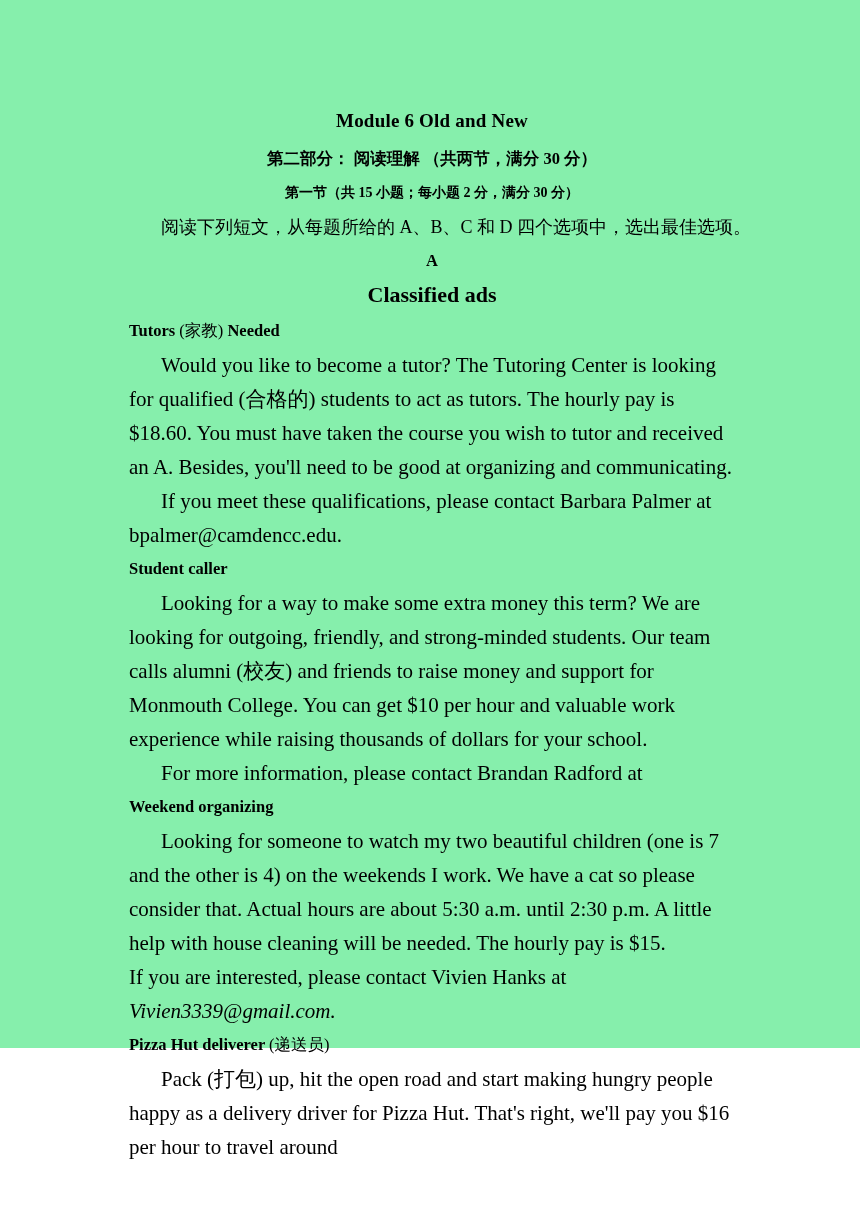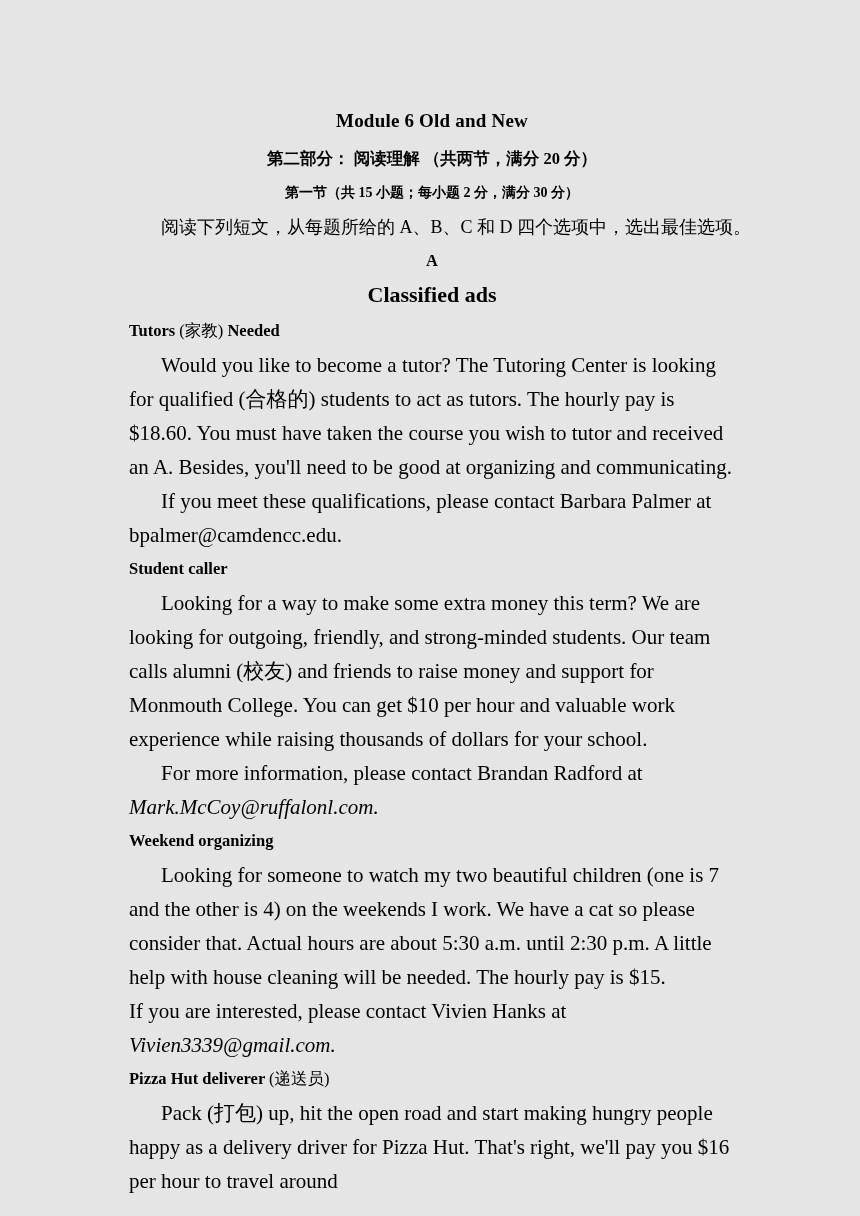--- a/index.html
+++ b/index.html
@@ -10,24 +10,24 @@
   body {
     width: 860px;
     height: 1216px;
     font-family: "Liberation Serif", "DejaVu Serif", serif;
     color: #000000;
     -webkit-font-smoothing: antialiased;
   }
   .page {
     position: relative;
     width: 860px;
-    height: 1216px;
+    height: 1048px;
     box-sizing: border-box;
     padding: 104px 125px 0 129px;
-    background: #e5e5e5;
+    background: #86efac;
   }
   .doc-title {
     font-size: 19px;
     font-weight: bold;
     text-align: center;
     line-height: 34px;
     margin: 0 0 4px 0;
     letter-spacing: 0.2px;
   }
   .part-line {
@@ -99,42 +99,41 @@
     margin: 0;
   }
 </style>
 </head>
 <body>
 
 <div class="page">
 
   <h1 class="doc-title">Module 6 Old and New</h1>
 
-  <p class="part-line">第二部分： 阅读理解 （共两节，满分 20 分）</p>
+  <p class="part-line">第二部分： 阅读理解 （共两节，满分 30 分）</p>
 
   <p class="section-line">第一节（共 15 小题；每小题 2 分，满分 30 分）</p>
 
   <p class="instruction-line">阅读下列短文，从每题所给的 A、B、C 和 D 四个选项中，选出最佳选项。</p>
 
   <p class="center-letter">A</p>
 
   <p class="center-sub">Classified ads</p>
 
   <div class="block">
     <p class="ad-heading"><span>Tutors </span><span class="cn">(家教)</span><span> Needed</span></p>
     <p class="body-para">Would you like to become a tutor? The Tutoring Center is looking for qualified (合格的) students to act as tutors. The hourly pay is $18.60. You must have taken the course you wish to tutor and received an A. Besides, you'll need to be good at organizing and communicating.</p>
     <p class="body-para">If you meet these qualifications, please contact Barbara Palmer at</p>
     <p class="email-line">bpalmer@camdencc.edu.</p>
   </div>
 
   <div class="block">
     <p class="ad-heading"><span>Student caller</span><span class="cn"></span><span></span></p>
     <p class="body-para">Looking for a way to make some extra money this term? We are looking for outgoing, friendly, and strong-minded students. Our team calls alumni (校友) and friends to raise money and support for Monmouth College. You can get $10 per hour and valuable work experience while raising thousands of dollars for your school.</p>
     <p class="body-para">For more information, please contact Brandan Radford at</p>
-    <p class="email-line ital">Mark.McCoy@ruffalonl.com.</p>
   </div>
 
   <div class="block">
     <p class="ad-heading"><span>Weekend organizing</span><span class="cn"></span><span></span></p>
     <p class="body-para">Looking for someone to watch my two beautiful children (one is 7 and the other is 4) on the weekends I work. We have a cat so please consider that. Actual hours are about 5:30 a.m. until 2:30 p.m. A little help with house cleaning will be needed. The hourly pay is $15.</p>
     <p class="body-para noindent"><span>If you are interested, please contact Vivien Hanks at </span><span class="ital">Vivien3339@gmail.com.</span></p>
   </div>
 
   <div class="block">
     <p class="ad-heading"><span>Pizza Hut deliverer </span><span class="cn">(递送员)</span><span></span></p>

